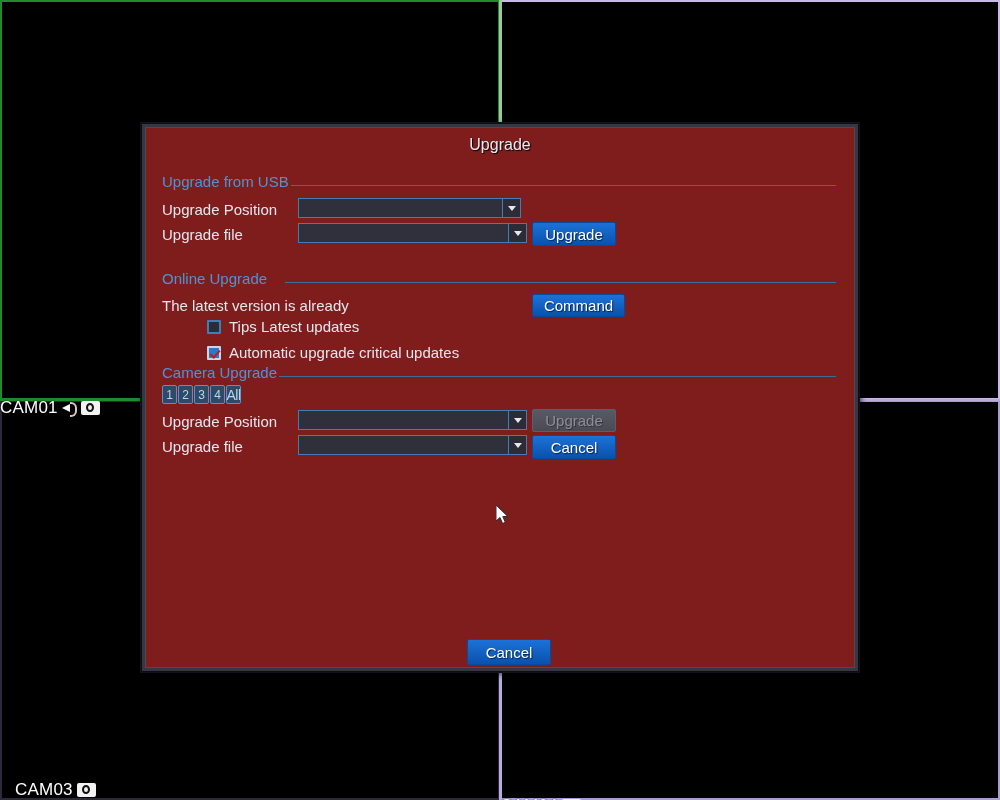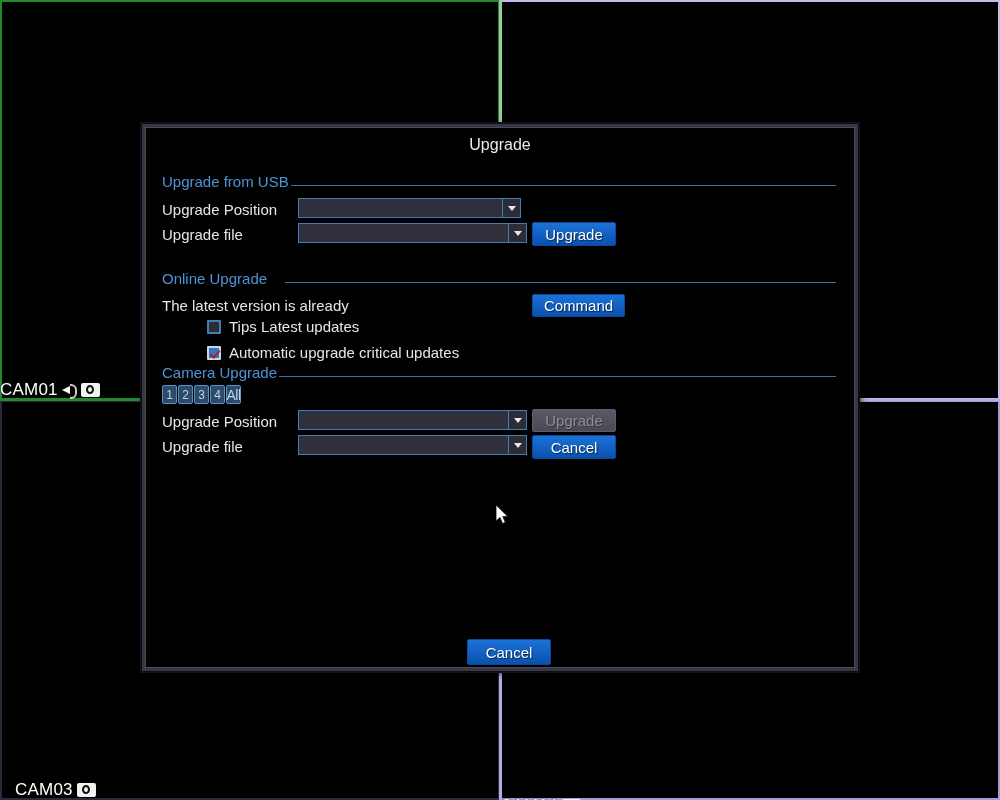--- a/index.html
+++ b/index.html
@@ -47,21 +47,21 @@
     position: absolute;
     display: flex;
     align-items: center;
     gap: 4px;
     color: #ffffff;
     font-size: 17px;
     letter-spacing: 0.2px;
     text-shadow: 0 0 2px #000;
     white-space: nowrap;
   }
-  #cam01-label { left: 0px;   top: 380px; text-align: center; }
+  #cam01-label { left: 0px;   top: 398px; text-align: center; }
   #cam03-label { left: 15px;   top: 780px; }
   #cam04-label { left: 500px; top: 780px; margin-top: 16px; }
 
   .icon-cam {
     display: inline-block;
     width: 19px; height: 14px;
     background: #f2f2f2;
     border-radius: 2px;
     position: relative;
   }
@@ -106,21 +106,21 @@
     width: 718px; height: 549px;
     background: #373743;
     border: 1px solid #0d0d12;
     box-sizing: border-box;
     box-shadow: 0 0 0 1px #12121a, 2px 2px 6px rgba(0,0,0,0.7);
   }
   #dialog-inner {
     position: absolute;
     left: 3px; top: 3px;
     right: 3px; bottom: 3px;
-    background: #000000;
+    background: #7f1d1d;
     border: 1px solid #4a4a58;
     box-sizing: border-box;
   }
   #dialog-title {
     position: absolute;
     left: 0; top: 8px;
     width: 100%;
     text-align: center;
     color: #e8eaf2;
     font-size: 16px;

